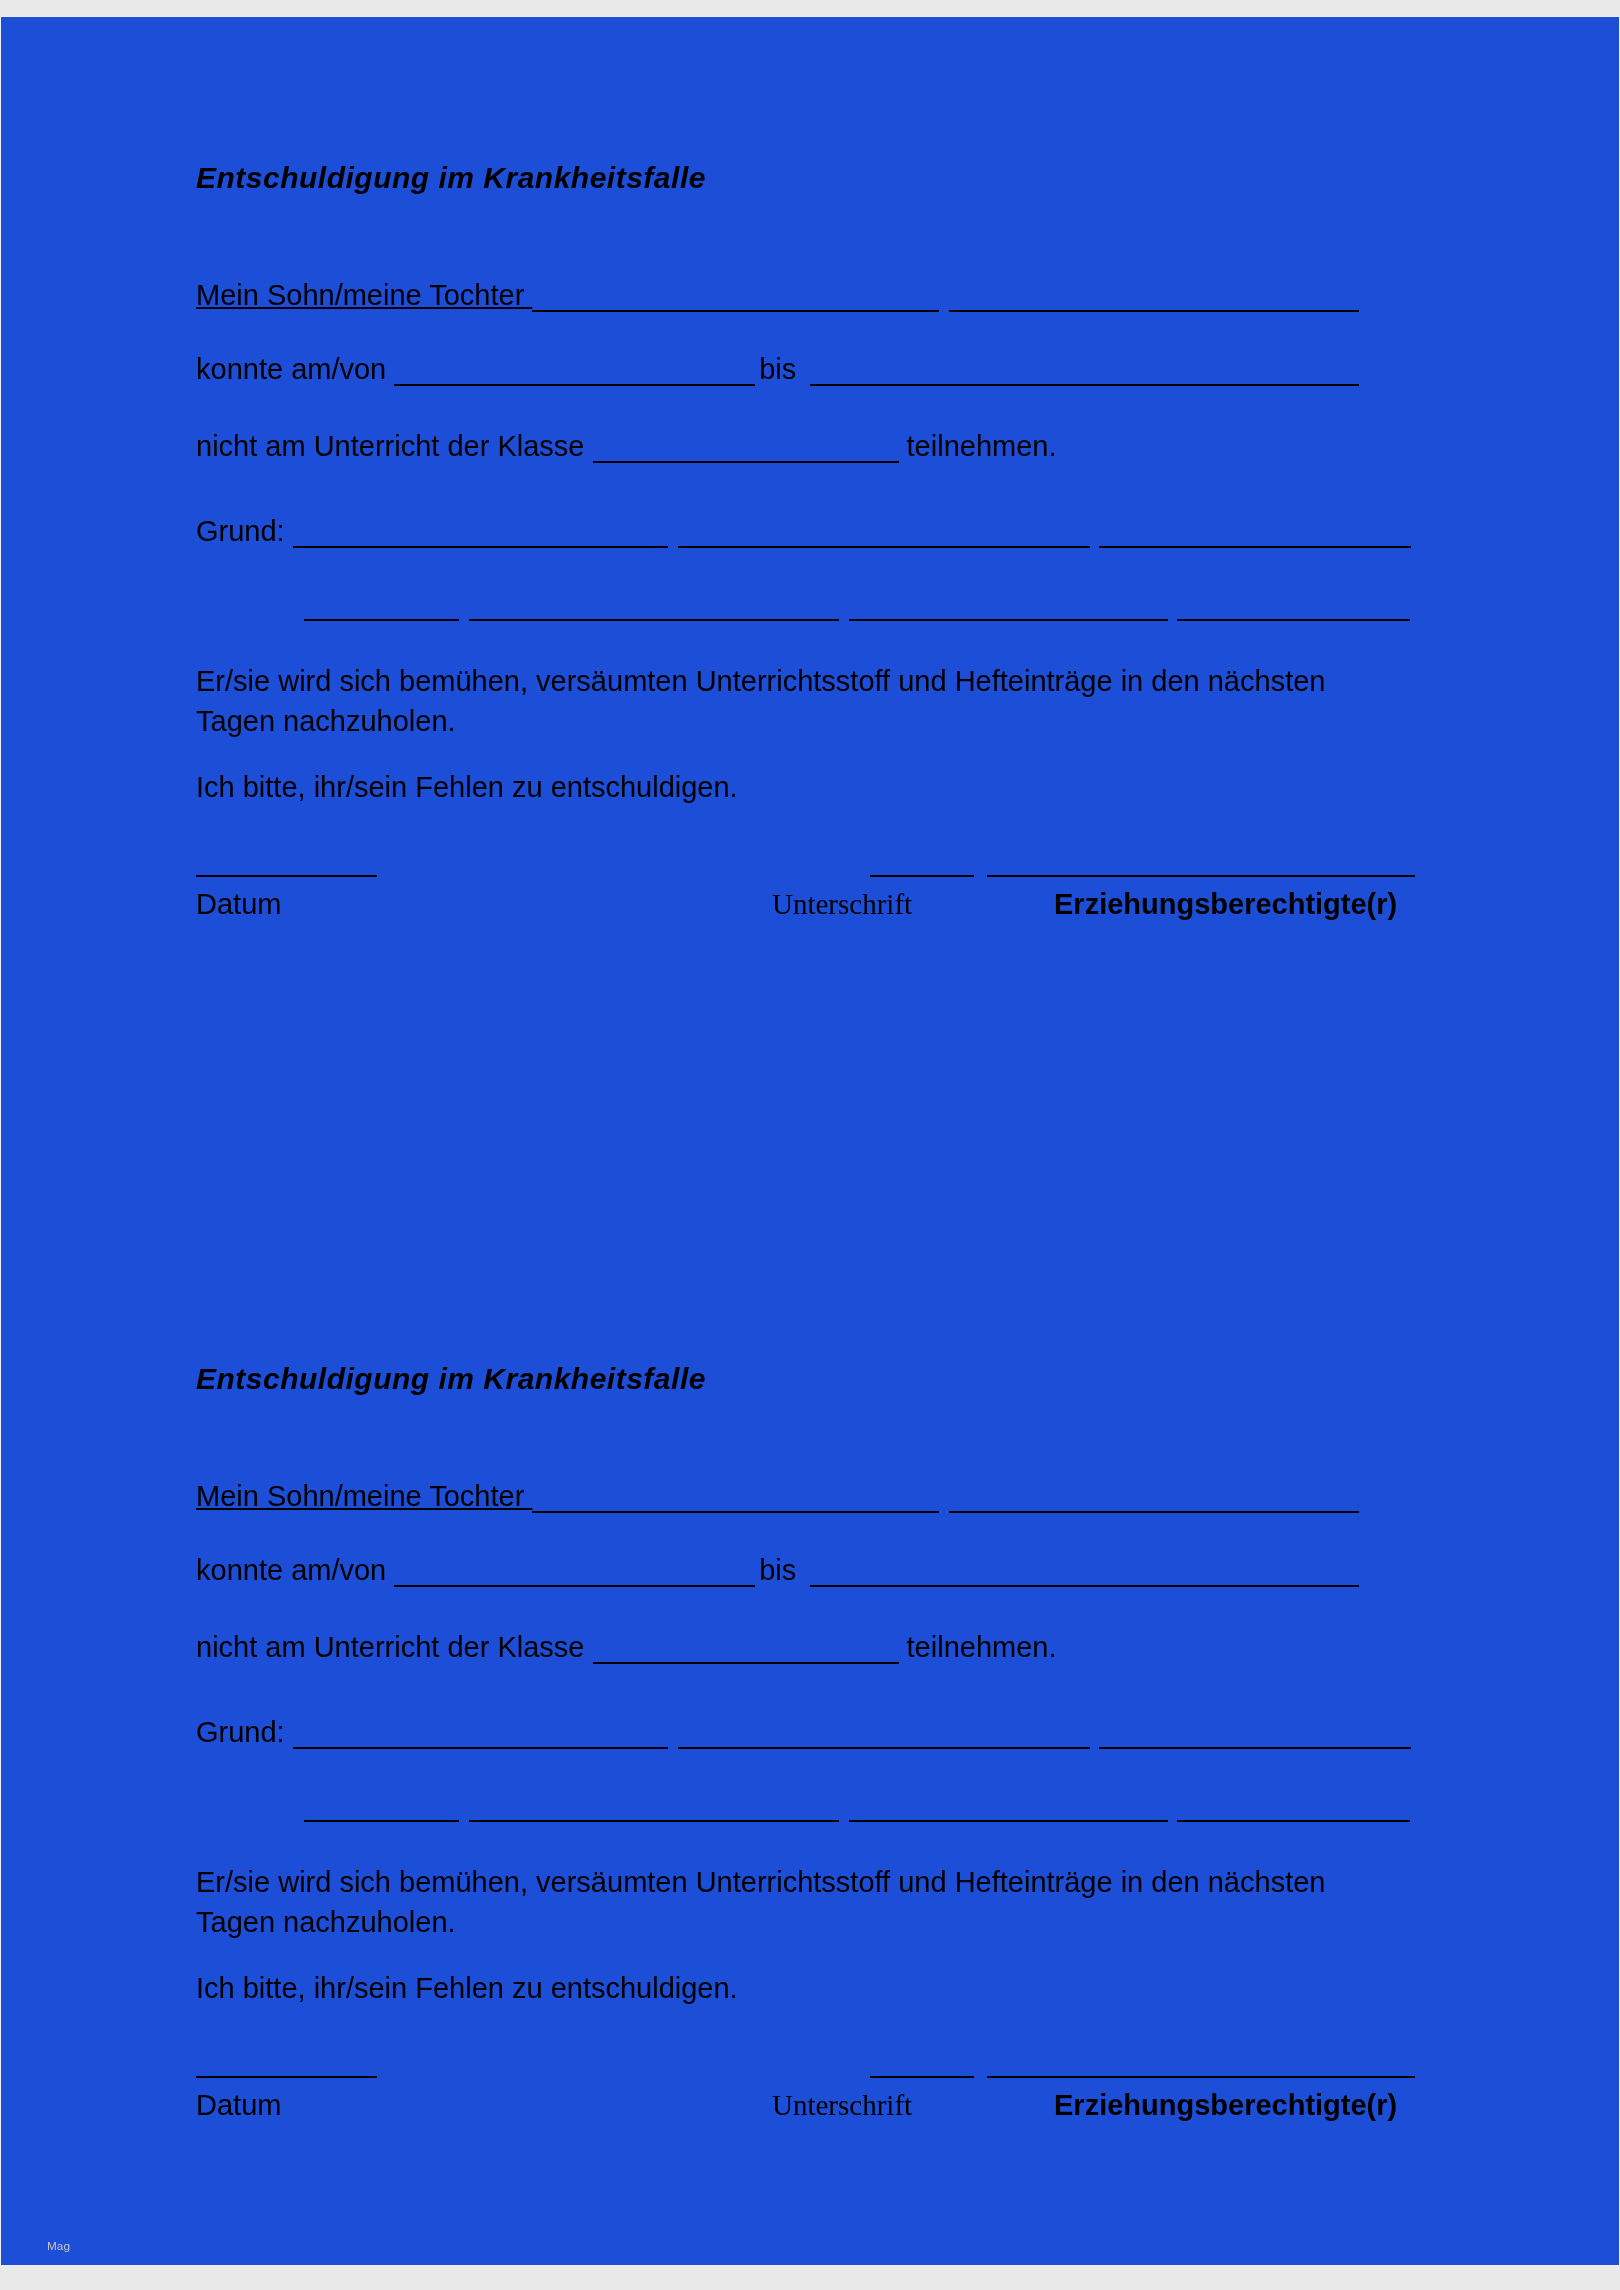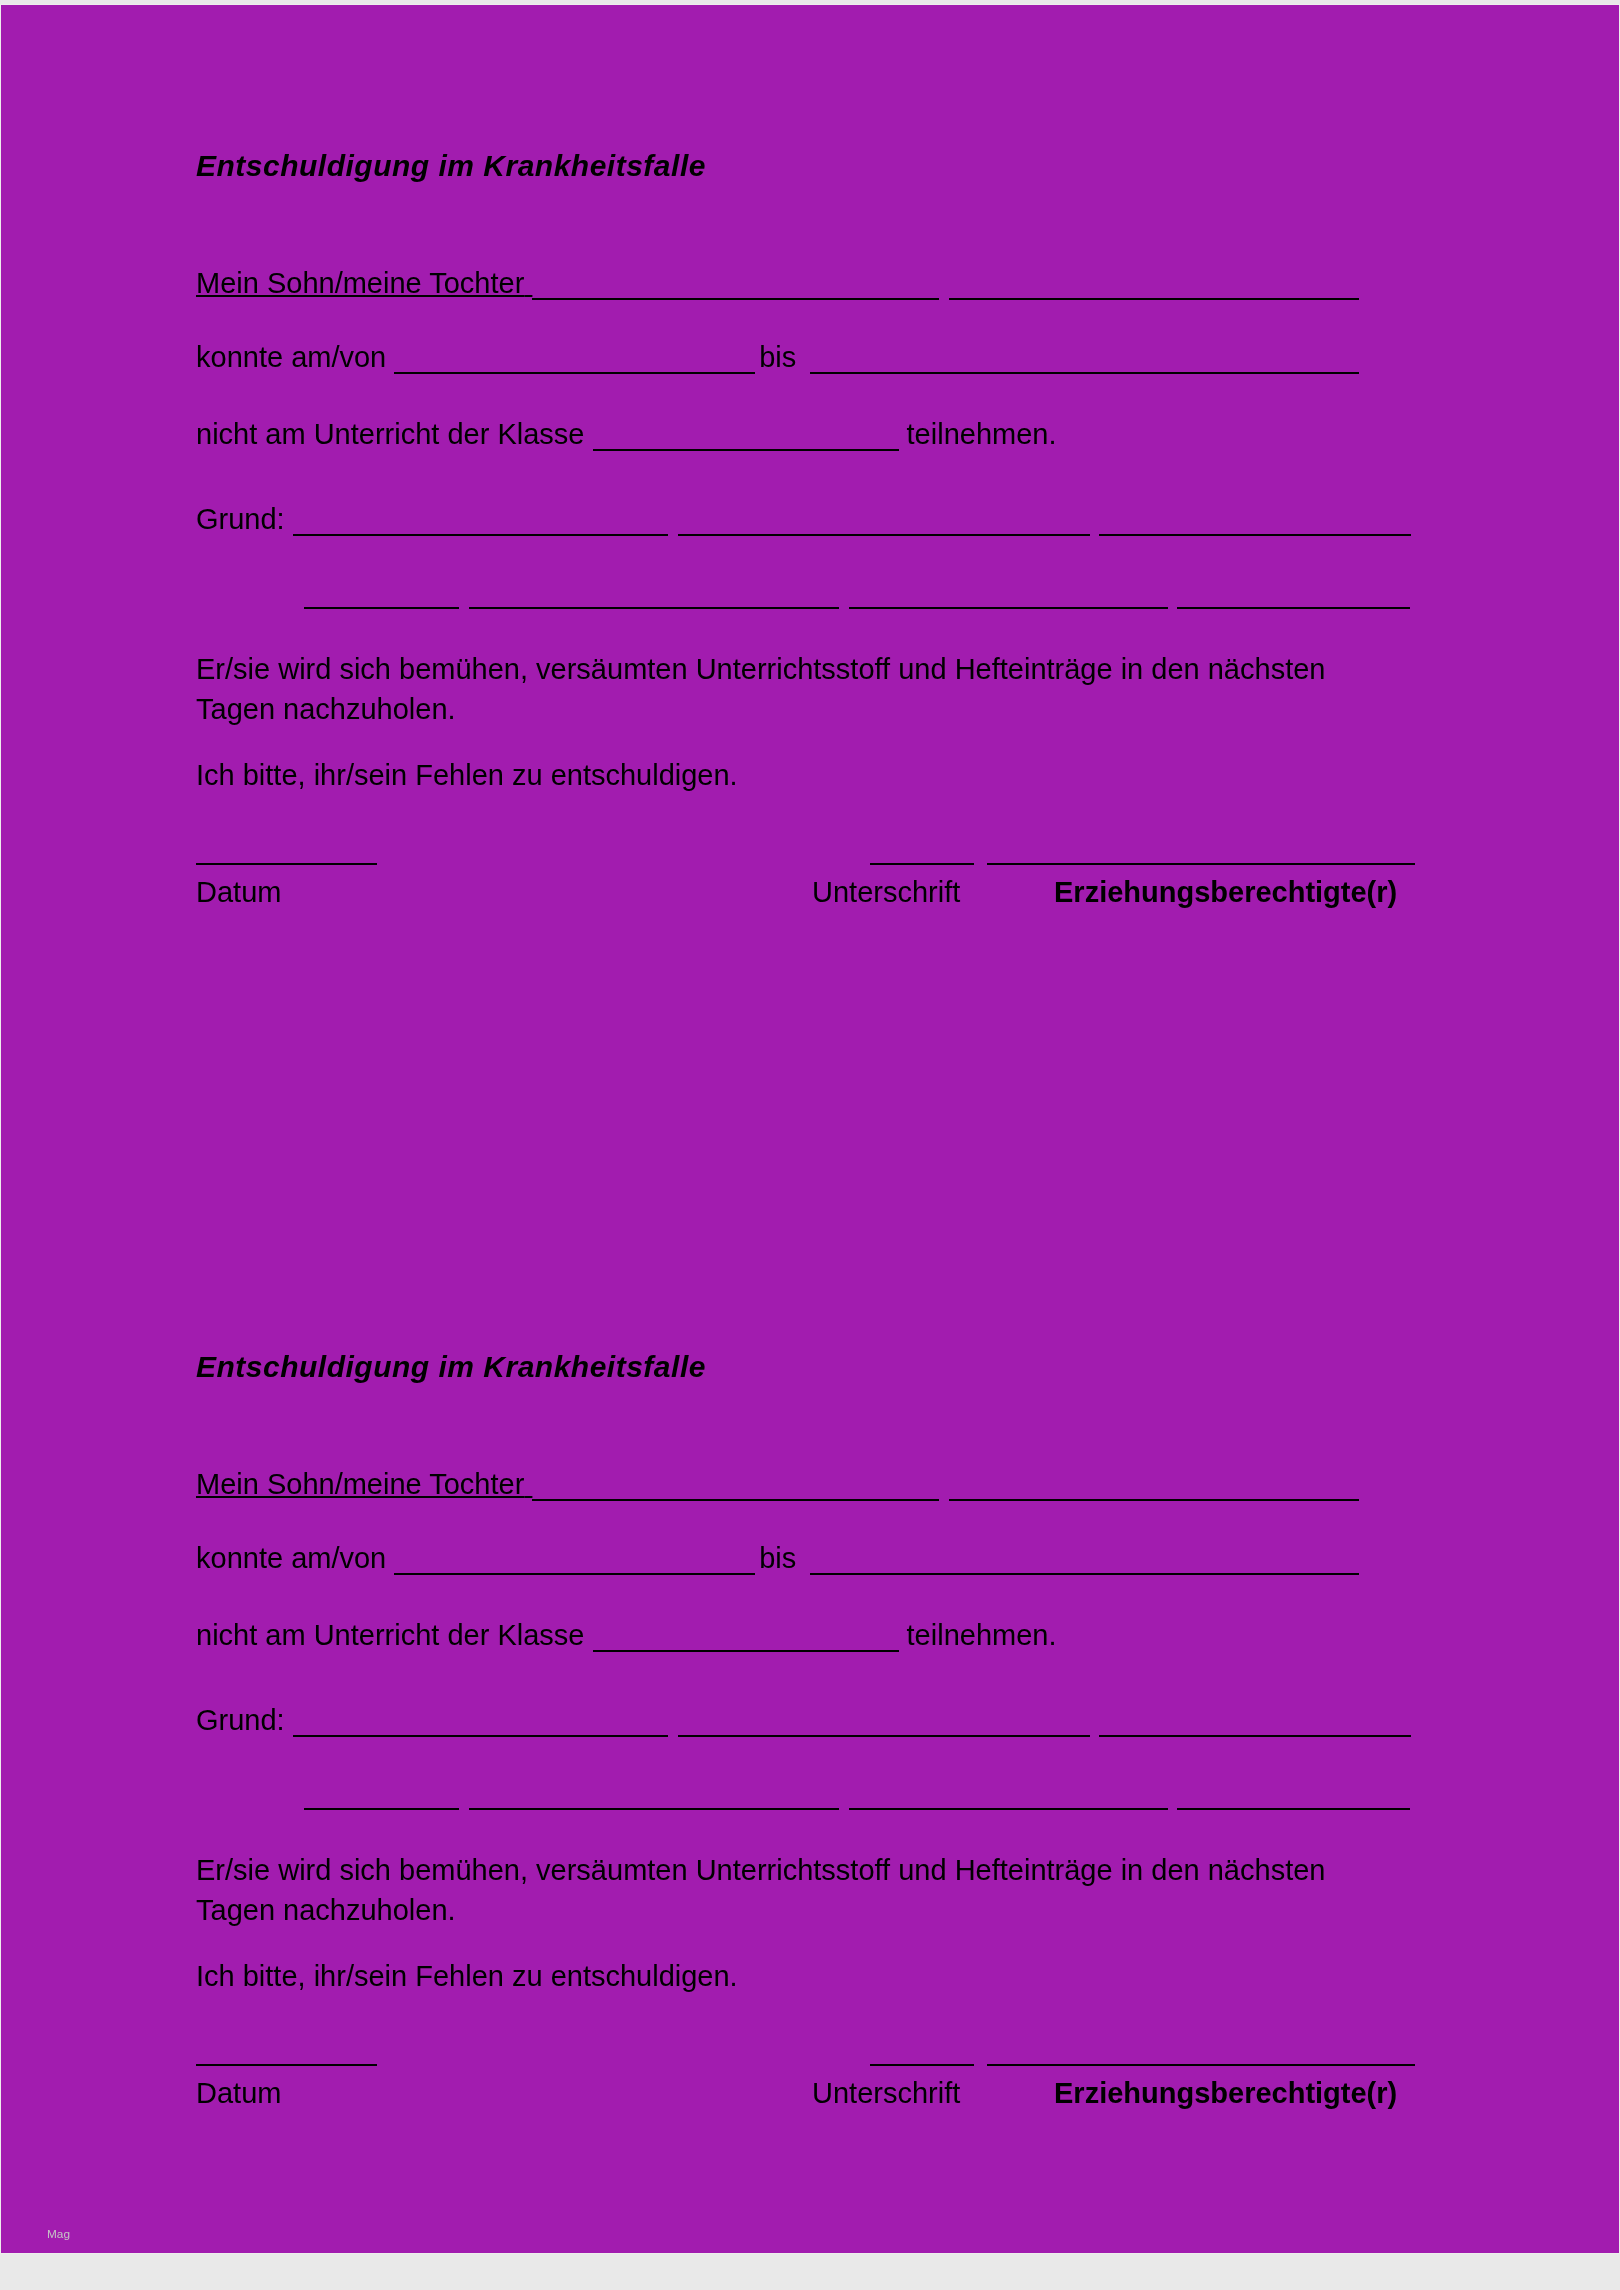--- a/index.html
+++ b/index.html
@@ -1,21 +1,21 @@
 <!DOCTYPE html>
 <html><head>
 <meta charset="utf-8">
 <style>
   html, body { margin: 0; padding: 0; background: #e9e9e9; }
   .page {
     position: relative;
     width: 1620px;
     height: 2250px;
-    margin: 4px auto;
-    background: #a21caf;
+    margin: 16px auto;
+    background: #1d4ed8;
     box-shadow: inset 0 0 0 1px #ededed;
     font-family: "Liberation Sans", "DejaVu Sans", sans-serif;
     font-size: 29px;
     color: #000;
     overflow: hidden;
   }
   .form-block {
     position: absolute;
     left: 196px;
     width: 1235px;
@@ -55,21 +55,21 @@
     line-height: 40px;
   }
   .r-request { top: 610px; }
   .r-sigblanks { top: 688px; height: 39px; width: 1235px; }
   .r-siglabels { top: 727px; width: 1235px; }
   .abs { position: absolute; top: 0; }
   .sig-blank-datum        { left: 0;   width: 181px; }
   .sig-blank-unterschrift { left: 674px; width: 104px; }
   .sig-blank-erzieher     { left: 791px; width: 428px; }
   .lbl-datum        { left: 0; }
-  .lbl-unterschrift { left: 616px; }
+  .lbl-unterschrift { left: 576px; font-family: Liberation Serif, serif; }
   .lbl-erzieher     { left: 858px; font-weight: bold; }
   .watermark {
     position: absolute;
     left: 47px;
     top: 2223px;
     font-size: 11.8px;
     color: #c5c5c5;
   }
   .bis-word { margin-left: 3.9px; margin-right: 13.7px; }
 </style>

